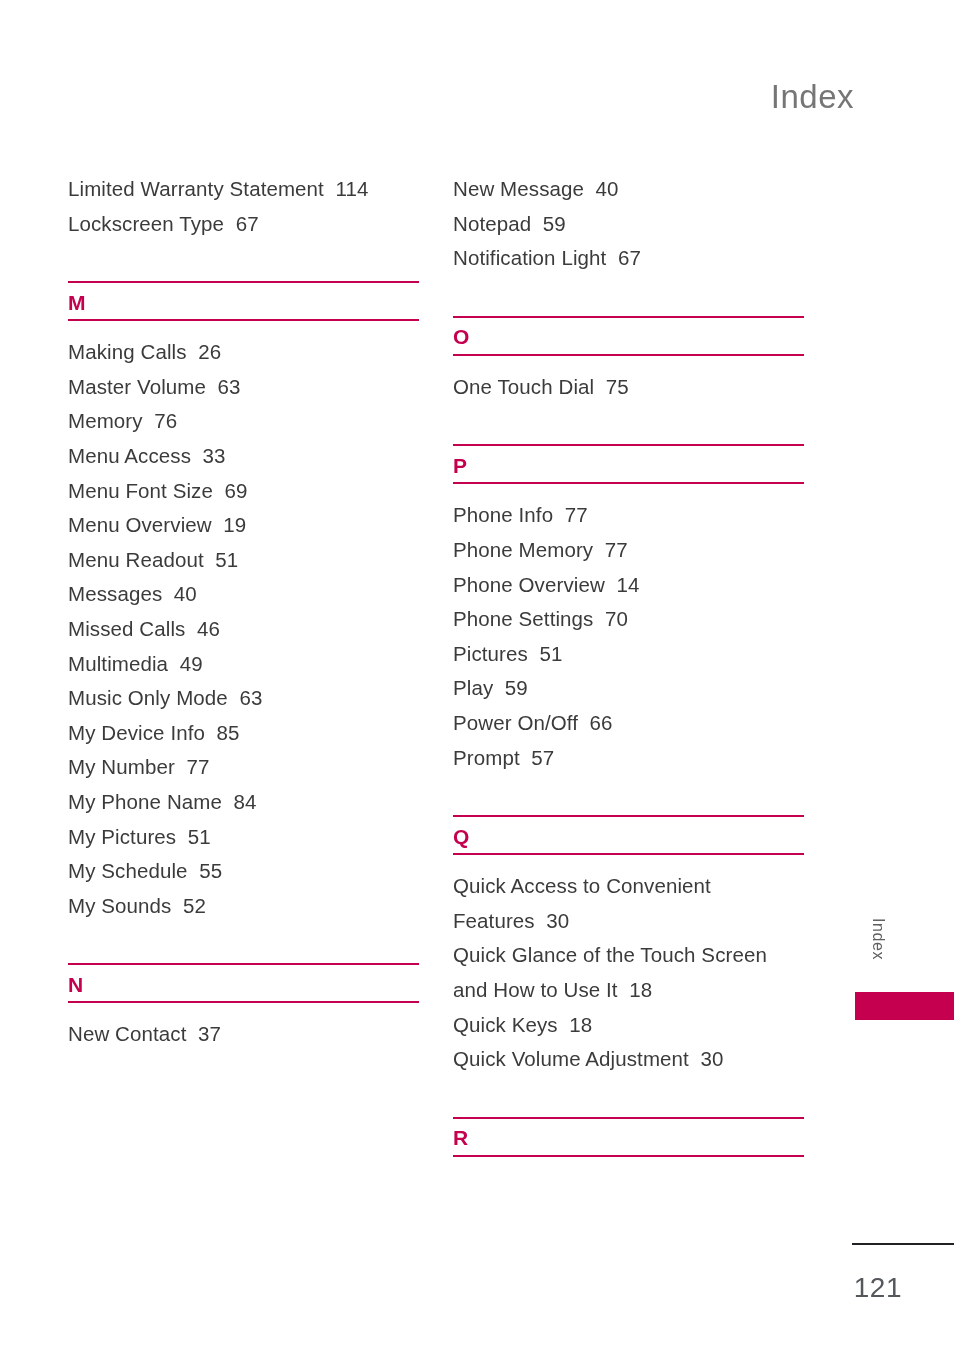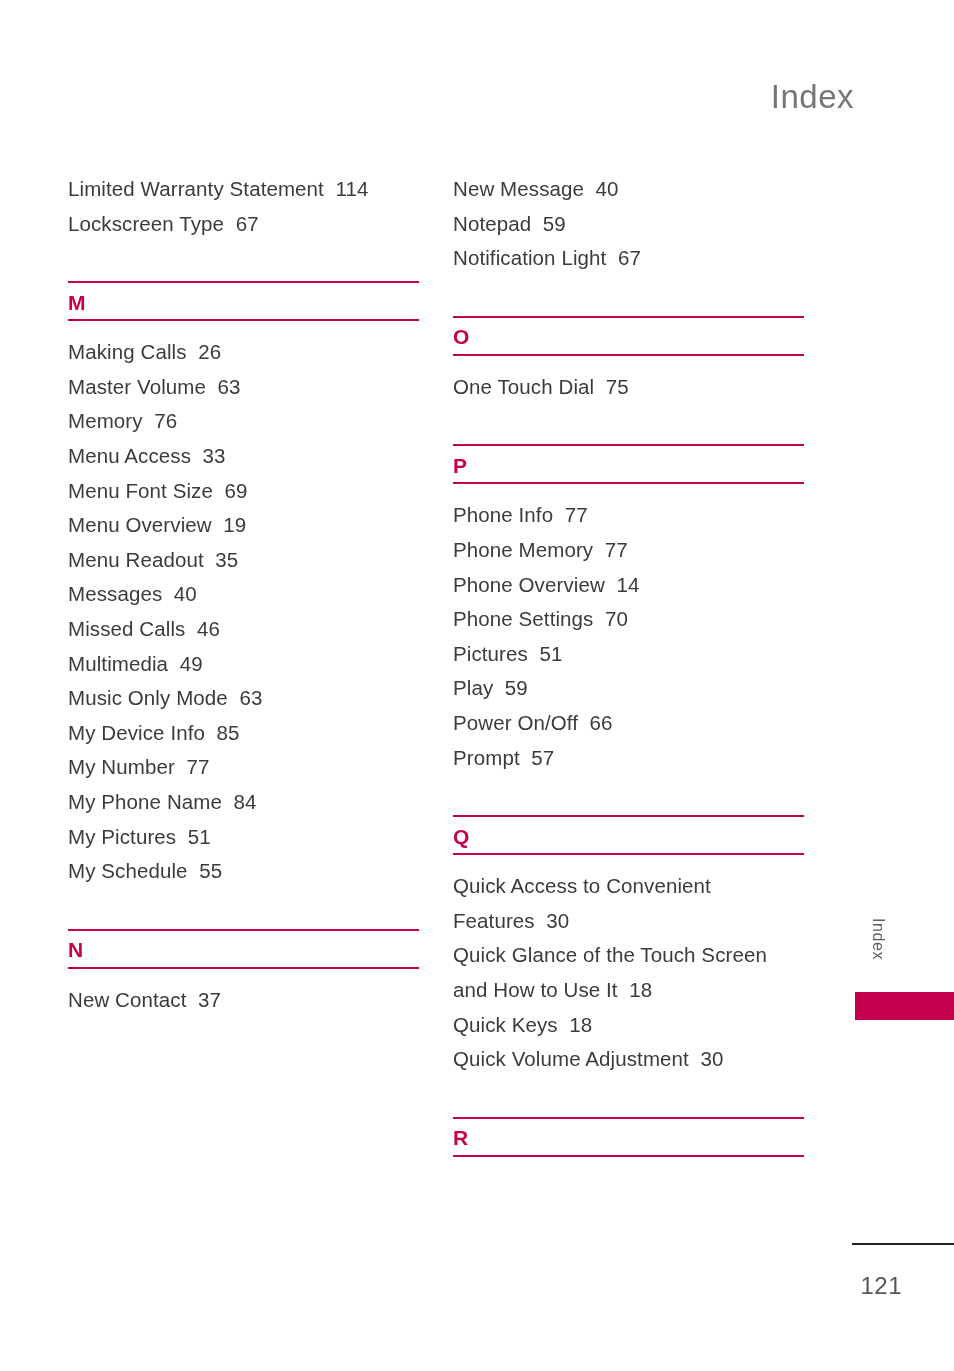--- a/index.html
+++ b/index.html
@@ -106,21 +106,21 @@
     right: 0;
     top: 1243px;
     width: 102px;
     height: 0;
     border-top: 2px solid #1f2124;
   }
   .folio-number {
     position: absolute;
     right: 52px;
     top: 1272px;
-    font-size: 24px;
+    font-size: 28px;
     color: #54585c;
     letter-spacing: 0.5px;
   }
 </style>
 </head>
 <body>
 
 <div class="page-title">Index</div>
 
 <div class="columns">
@@ -134,30 +134,31 @@
         <span class="section-letter">M</span>
       </div>
       <div class="gap-after-section"></div>
       <ul class="entry-list">
         <li class="entry">Making Calls  26</li>
         <li class="entry">Master Volume  63</li>
         <li class="entry">Memory  76</li>
         <li class="entry">Menu Access  33</li>
         <li class="entry">Menu Font Size  69</li>
         <li class="entry">Menu Overview  19</li>
-        <li class="entry">Menu Readout  35</li>
+        <li class="entry">Menu Readout  51</li>
         <li class="entry">Messages  40</li>
         <li class="entry">Missed Calls  46</li>
         <li class="entry">Multimedia  49</li>
         <li class="entry">Music Only Mode  63</li>
         <li class="entry">My Device Info  85</li>
         <li class="entry">My Number  77</li>
         <li class="entry">My Phone Name  84</li>
         <li class="entry">My Pictures  51</li>
         <li class="entry">My Schedule  55</li>
+        <li class="entry">My Sounds  52</li>
       </ul>
       <div class="gap-before-section"></div>
       <div class="section-head">
         <span class="section-letter">N</span>
       </div>
       <div class="gap-after-section"></div>
       <ul class="entry-list">
         <li class="entry">New Contact  37</li>
       </ul>
     </div>

